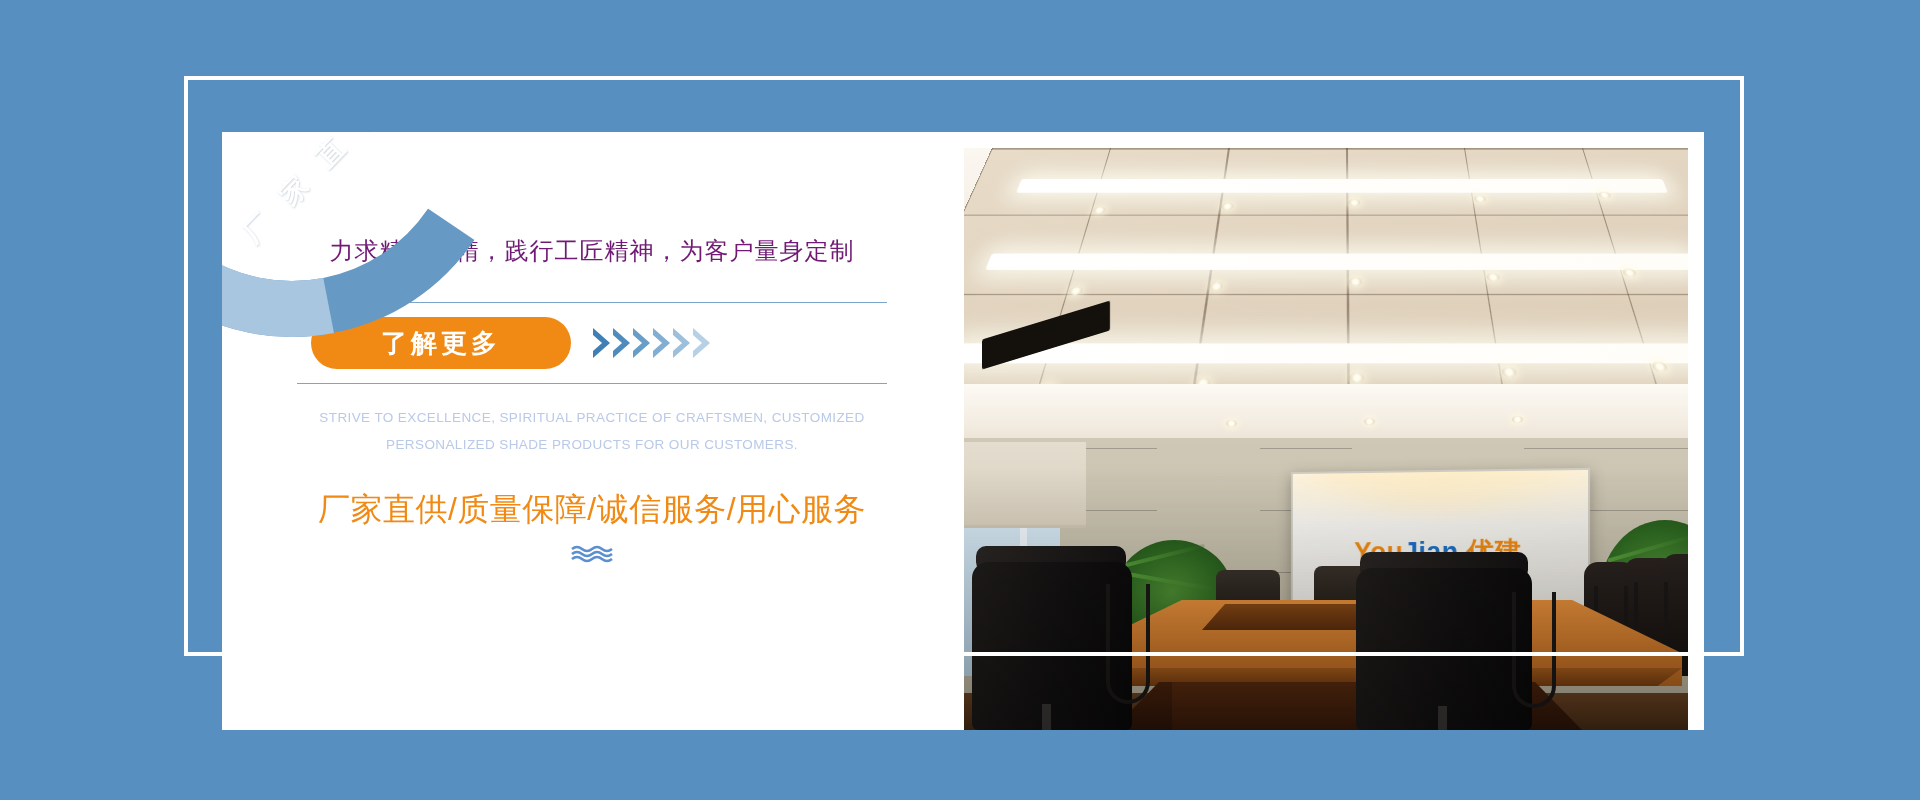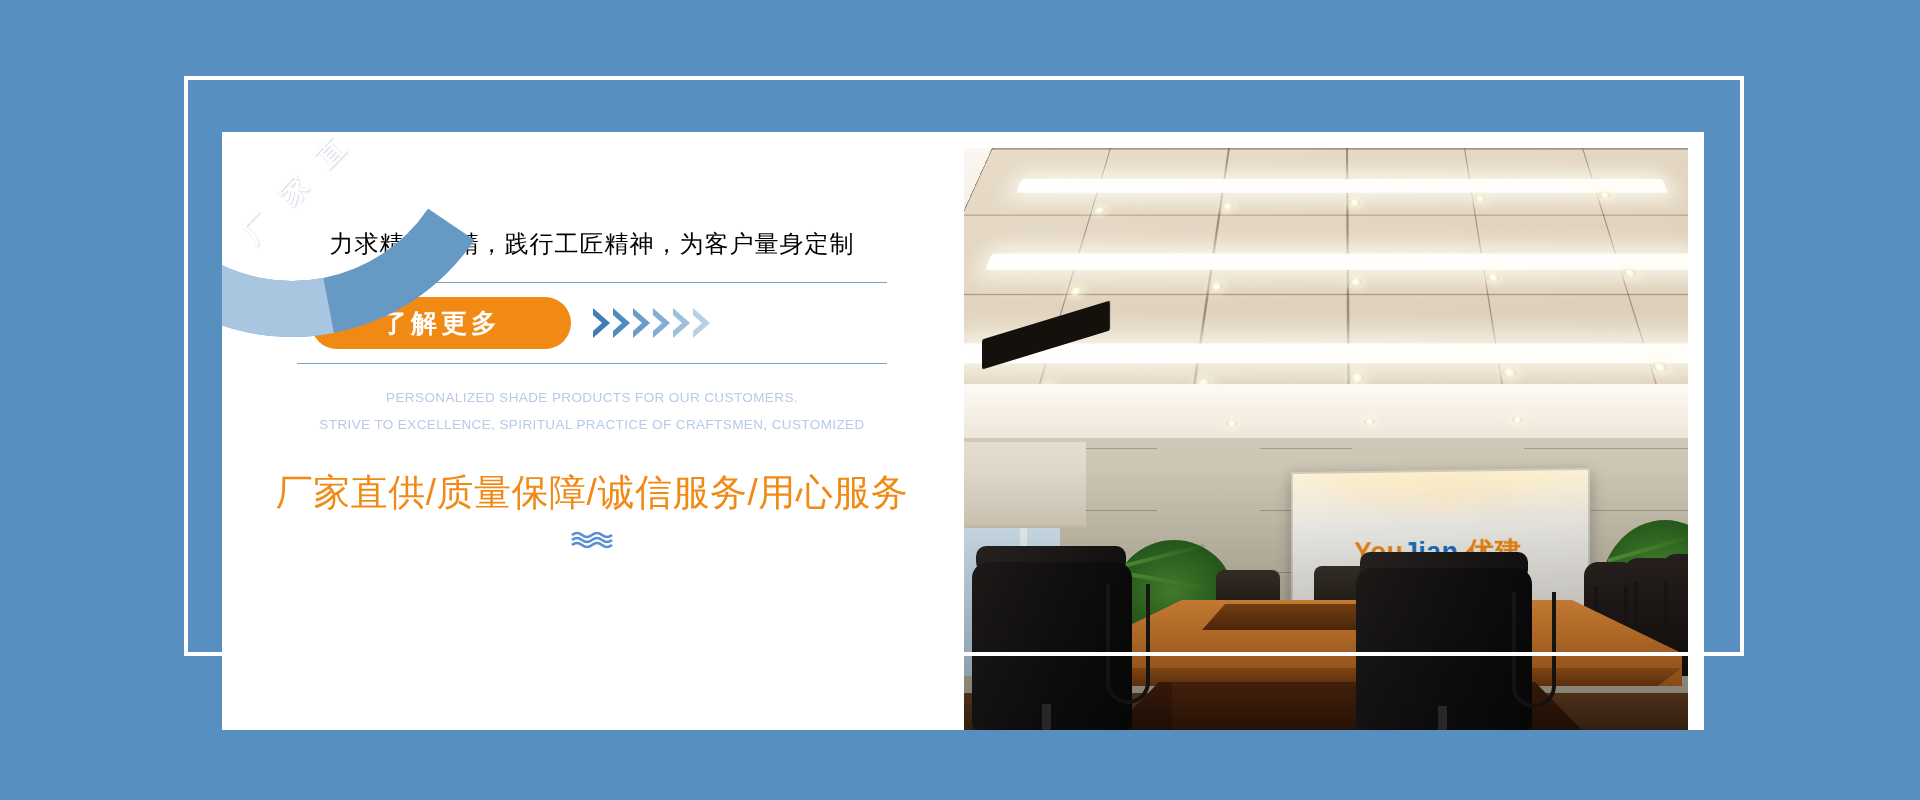--- a/index.html
+++ b/index.html
@@ -85,32 +85,32 @@
   }
   .headline {
     color: #5a92c0;
     font-size: 63px;
     font-weight: 700;
     letter-spacing: 3px;
     line-height: 1.2;
     margin-top: 10px;
   }
   .subline {
-    color: #000000;
+    color: #701a75;
     font-size: 24px;
     font-weight: 400;
     letter-spacing: 1px;
-    margin-top: 24px;
+    margin-top: 31px;
   }
 
   
   .cta-block {
     position: relative;
     width: 590px;
-    margin: 22px auto 0 auto;
+    margin: 35px auto 0 auto;
   }
   .rule {
     width: 100%; height: 1px;
     background: #7aa6cc;
   }
   .cta-row {
     display: flex;
     align-items: center;
     justify-content: flex-start;
     padding: 14px 0 14px 14px;
@@ -151,21 +151,21 @@
     color: #b9c9e8;
     font-size: 13.5px;
     line-height: 2.0;
     letter-spacing: .4px;
     margin-top: 20px;
   }
 
   
   .keywords {
     color: #f18a14;
-    font-size: 37px;
+    font-size: 32px;
     letter-spacing: .5px;
     margin-top: 30px;
   }
   .wave { margin-top: 12px; }
 
   
   .photo {
     position: absolute;
     right: 16px; top: 16px;
     width: 724px; height: 582px;
@@ -392,22 +392,22 @@
           <span class="chev" style="color:#81aed2"></span>
           <span class="chev" style="color:#9cc0dc"></span>
           <span class="chev" style="color:#b6d0e6"></span>
         </div>
       </div>
 
       <div class="rule"></div>
     </div>
 
     <div class="fineprint">
+      <div>STRIVE TO EXCELLENCE, SPIRITUAL PRACTICE OF CRAFTSMEN, CUSTOMIZED</div>
       <div>PERSONALIZED SHADE PRODUCTS FOR OUR CUSTOMERS.</div>
-      <div>STRIVE TO EXCELLENCE, SPIRITUAL PRACTICE OF CRAFTSMEN, CUSTOMIZED</div>
     </div>
 
     <div class="keywords">厂家直供/质量保障/诚信服务/用心服务</div>
 
     <div class="wave">
       <svg width="44" height="20" viewBox="0 0 44 20" aria-hidden="true">
         <path d="M2 5 q5 -4 10 0 t10 0 t10 0 t10 0" fill="none" stroke="#5b8fd0" stroke-width="2.6"></path>
         <path d="M2 10 q5 -4 10 0 t10 0 t10 0 t10 0" fill="none" stroke="#5b8fd0" stroke-width="2.6"></path>
         <path d="M2 15 q5 -4 10 0 t10 0 t10 0 t10 0" fill="none" stroke="#5b8fd0" stroke-width="2.6"></path>
       </svg>

